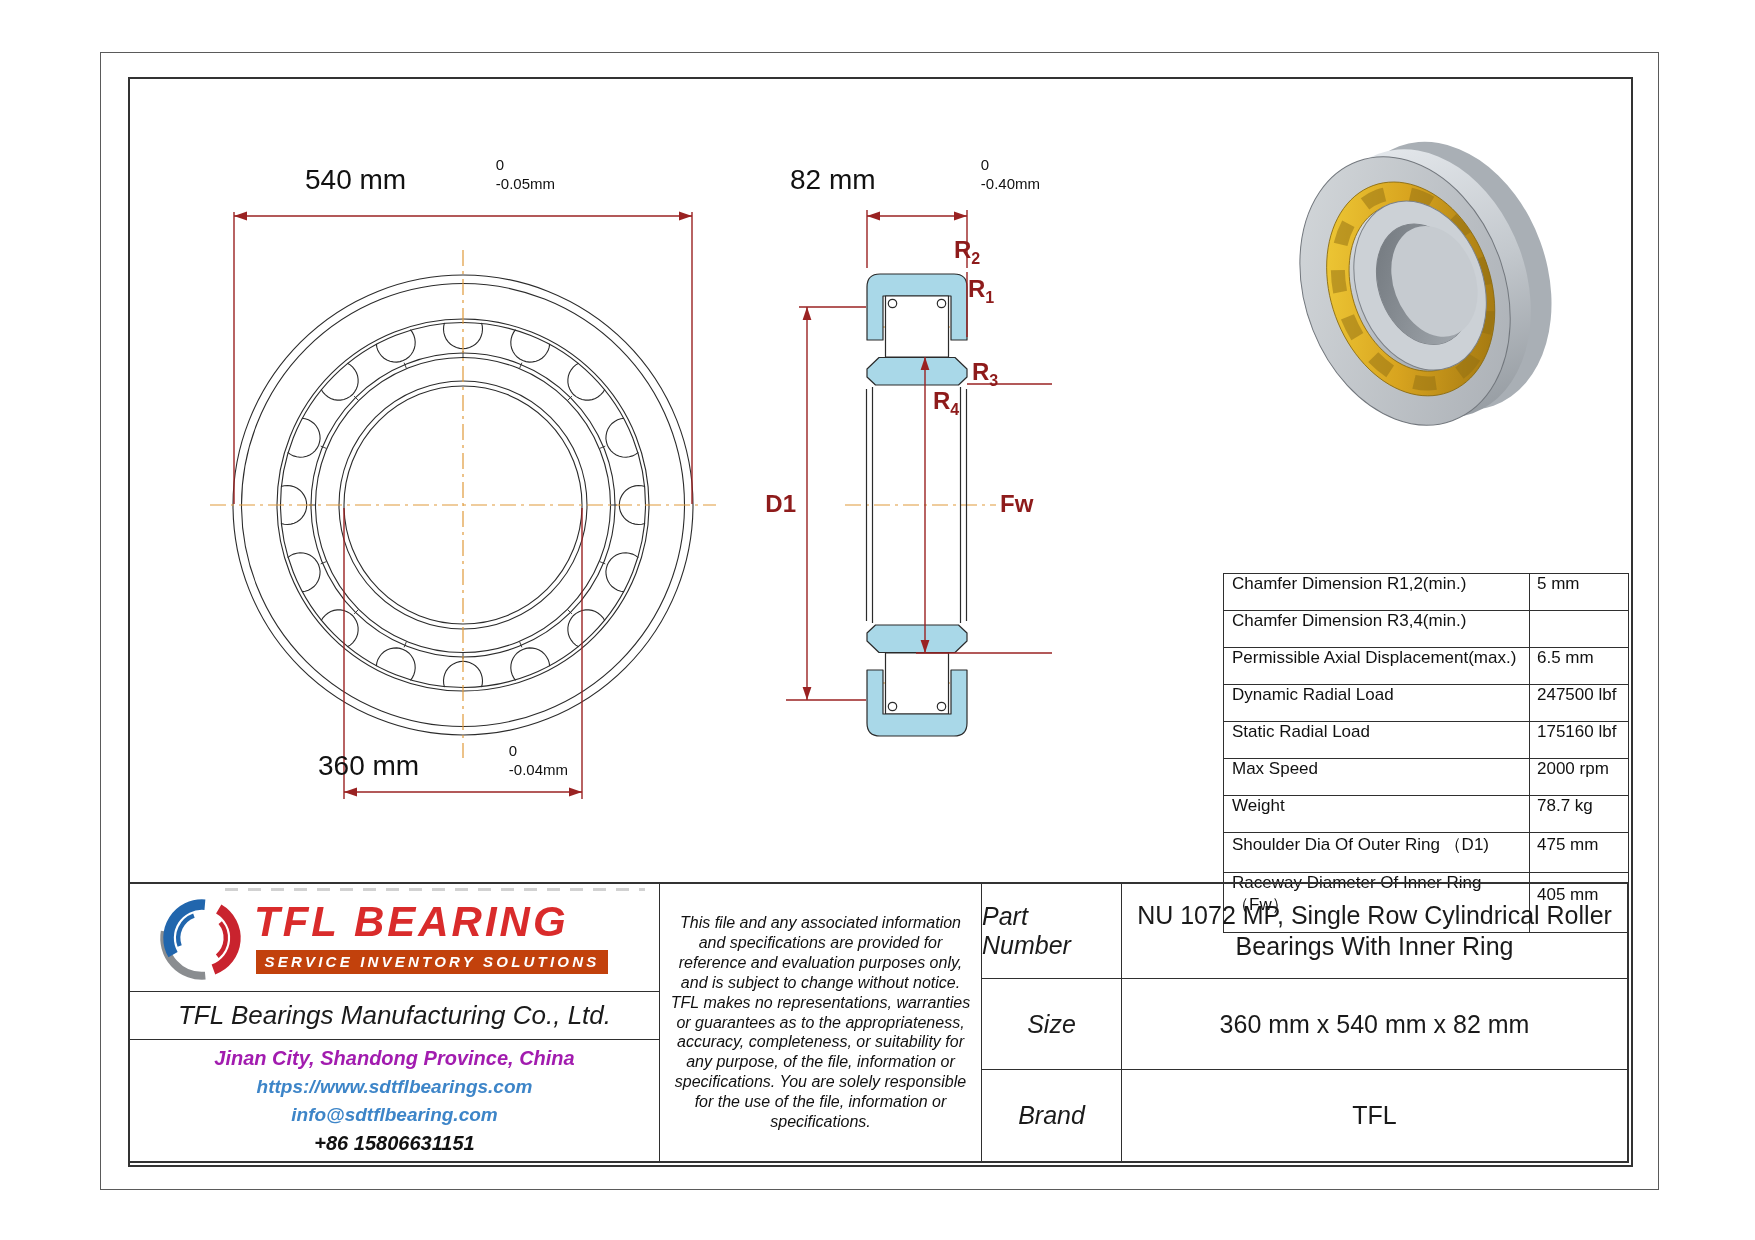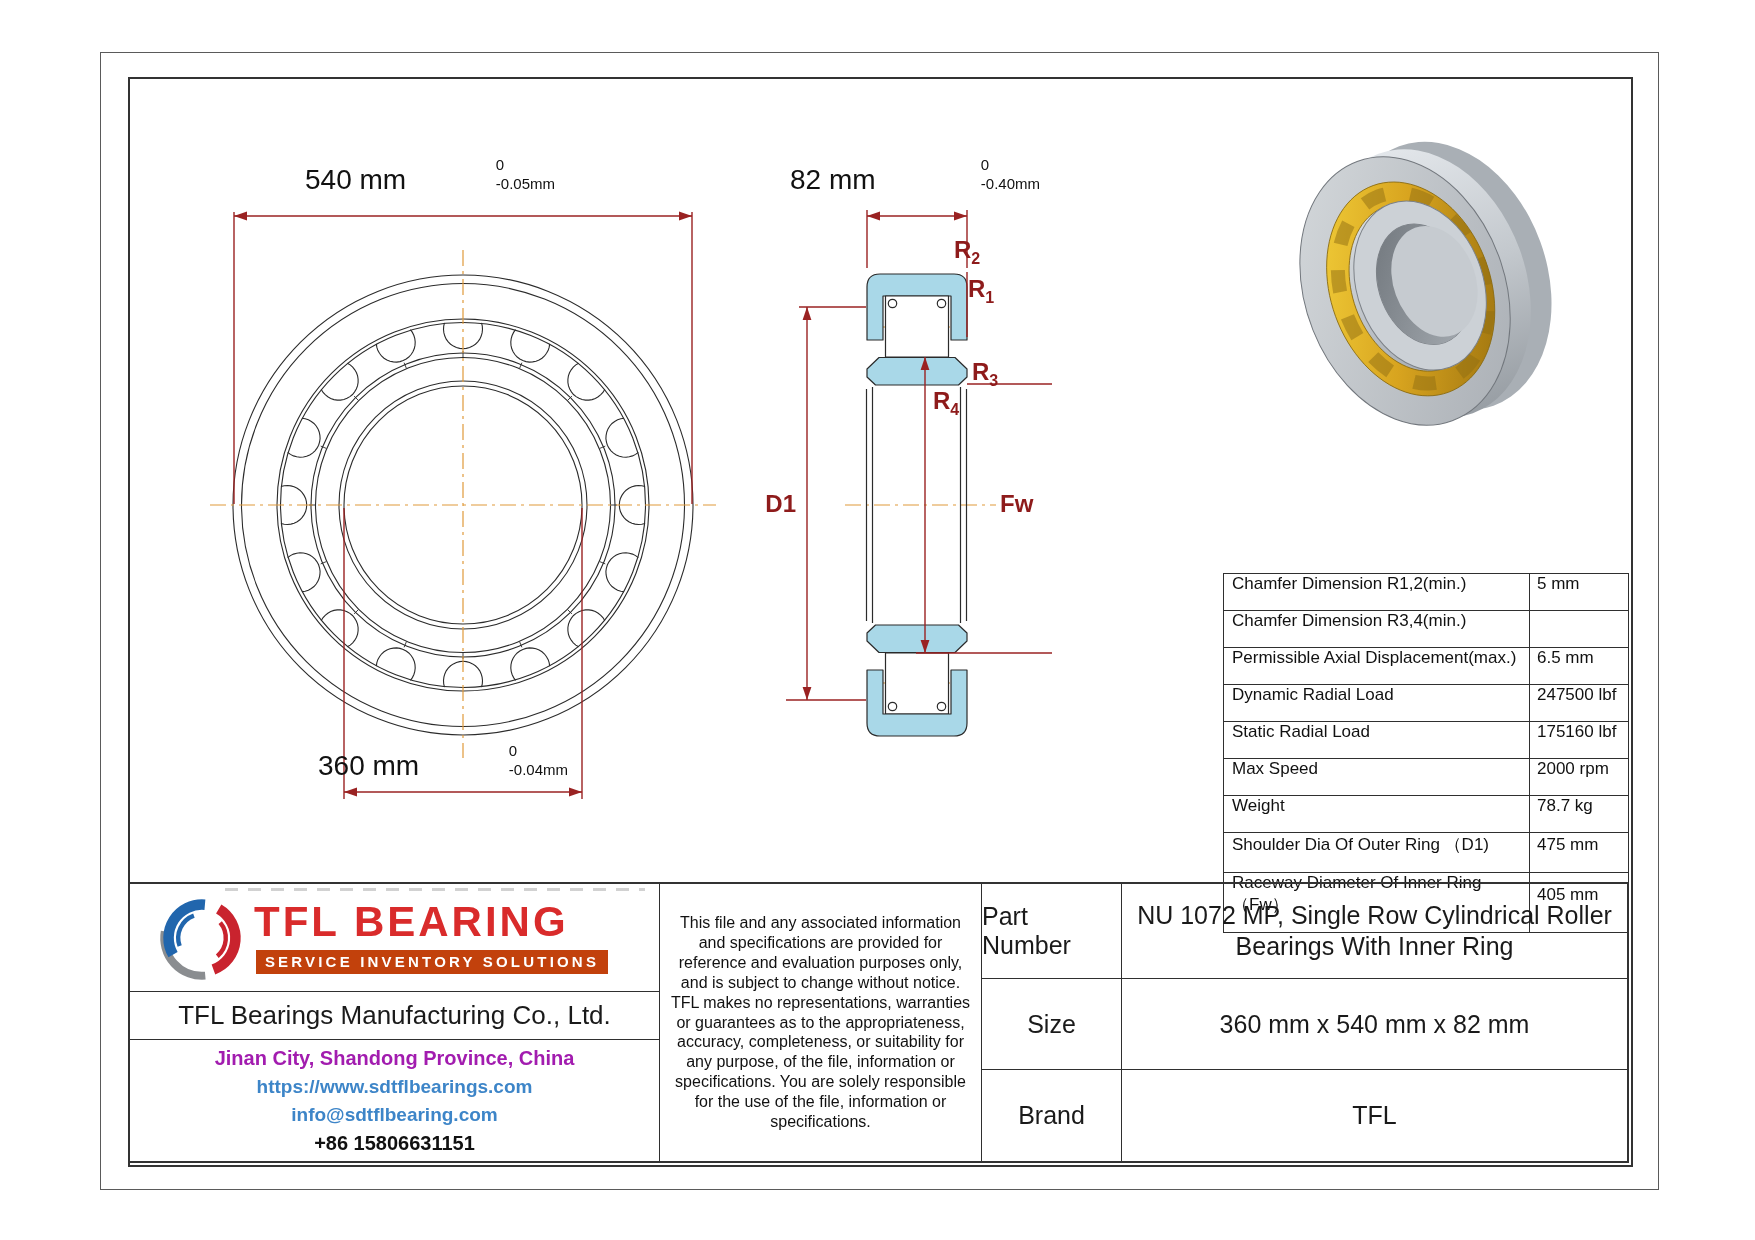--- a/index.html
+++ b/index.html
@@ -20,21 +20,21 @@
 
   
   .spec-table{position:absolute;left:1223px;top:573px;width:406px;border-collapse:collapse;
               font-size:17px;color:#111;}
   .spec-table td{border:1.6px solid #2f2f2f;height:34px;padding:0 0 16px 8px;box-sizing:border-box;}
   .spec-table td.v{width:99px;padding-left:7px;}
 
   
   .tblock{position:absolute;left:128px;top:882px;width:1501px;height:281px;border:2px solid #333;box-sizing:border-box;}
   .cell{position:absolute;box-sizing:border-box;display:flex;align-items:center;justify-content:center;}
-  .br{border-right:1.6px solid #2f2f2f;} .bb{border-bottom:1.6px solid #2f2f2f;}
+  .br{border-right:1.6px solid #2f2f2f;font-style:italic;} .bb{border-bottom:1.6px solid #2f2f2f;}
   .logo-cell{left:0;top:0;width:530px;height:108px;}
   .company-cell{left:0;top:108px;width:530px;height:48px;font-size:26px;}
   .address-cell{left:0;top:156px;width:530px;height:121px;flex-direction:column;gap:6px;}
   .disclaimer-cell{left:530px;top:0;width:322px;height:277px;}
   .disclaimer-text{width:304px;font-size:16px;line-height:1.24;text-align:center;color:#111;}
   .pn-label{left:852px;top:0;width:140px;height:95px;font-size:25px;}
   .pn-value{left:992px;top:0;width:505px;height:95px;font-size:25px;text-align:center;}
   .pn-value div{max-width:480px;line-height:1.25;}
   .size-label{left:852px;top:95px;width:140px;height:91px;font-size:25px;}
   .size-value{left:992px;top:95px;width:505px;height:91px;font-size:25px;}

